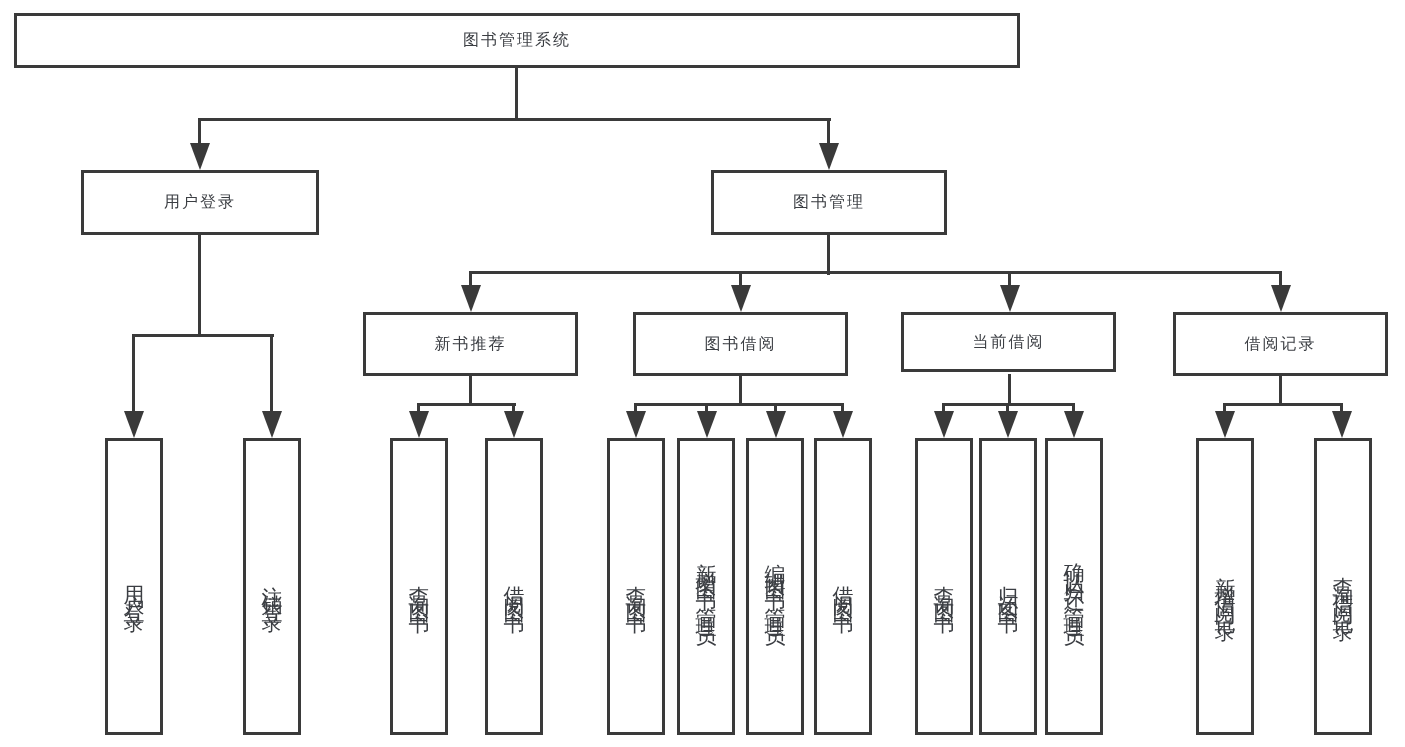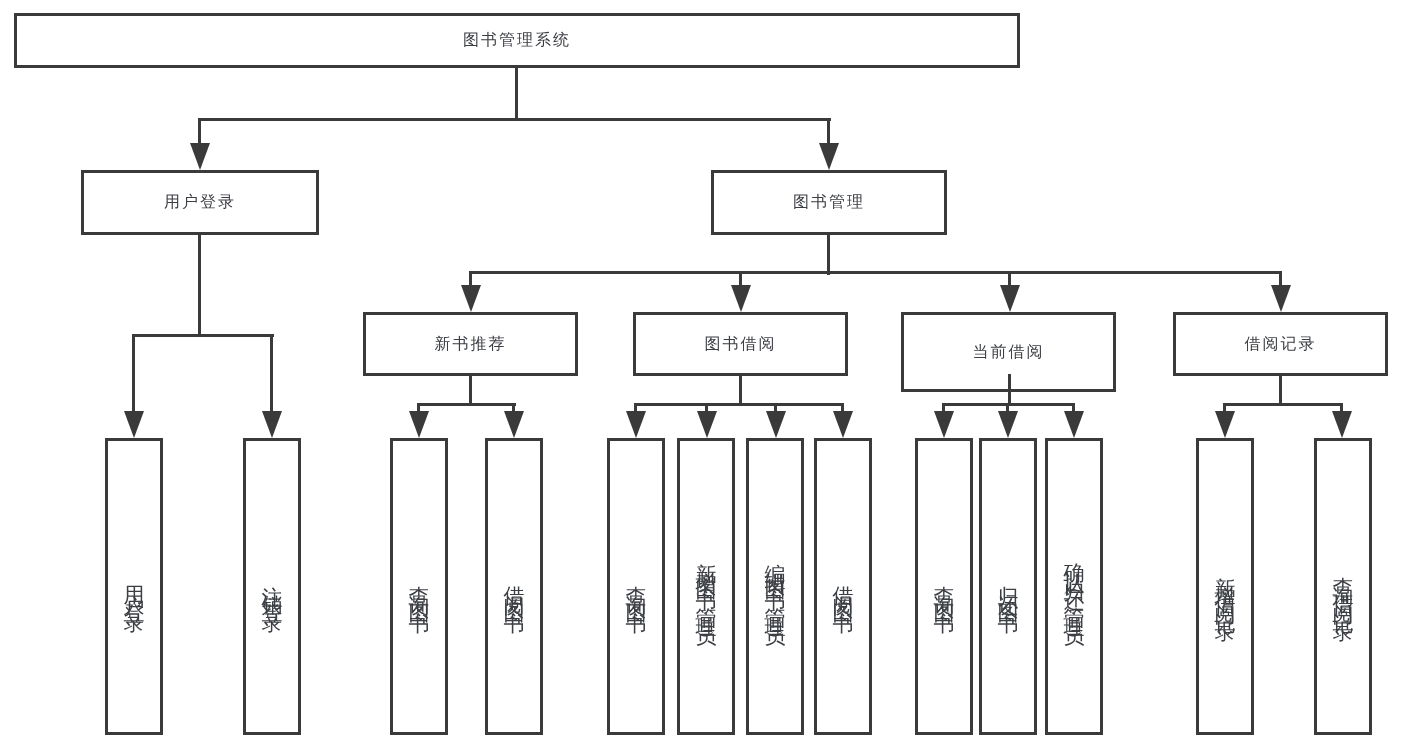--- a/index.html
+++ b/index.html
@@ -64,21 +64,21 @@
   <div class="arr" style="left:1000px;top:285px"></div>
   <div class="vl" style="left:1279px;top:271px;height:18px"></div>
   <div class="arr" style="left:1271px;top:285px"></div>
 
   <div class="node" style="left:363px;top:312px;width:215px;height:64px">
     <span>新书推荐</span>
   </div>
   <div class="node" style="left:633px;top:312px;width:215px;height:64px">
     <span>图书借阅</span>
   </div>
-  <div class="node" style="left:901px;top:312px;width:215px;height:80px">
+  <div class="node" style="left:901px;top:312px;width:215px;height:60px">
     <span>当前借阅</span>
   </div>
   <div class="node" style="left:1173px;top:312px;width:215px;height:64px">
     <span>借阅记录</span>
   </div>
 
   <div class="vl" style="left:469px;top:374px;height:32px"></div>
   <div class="hl" style="left:417px;top:403px;width:99px"></div>
   <div class="vl" style="left:417px;top:403px;height:10px"></div>
   <div class="arr" style="left:409px;top:411px"></div>

